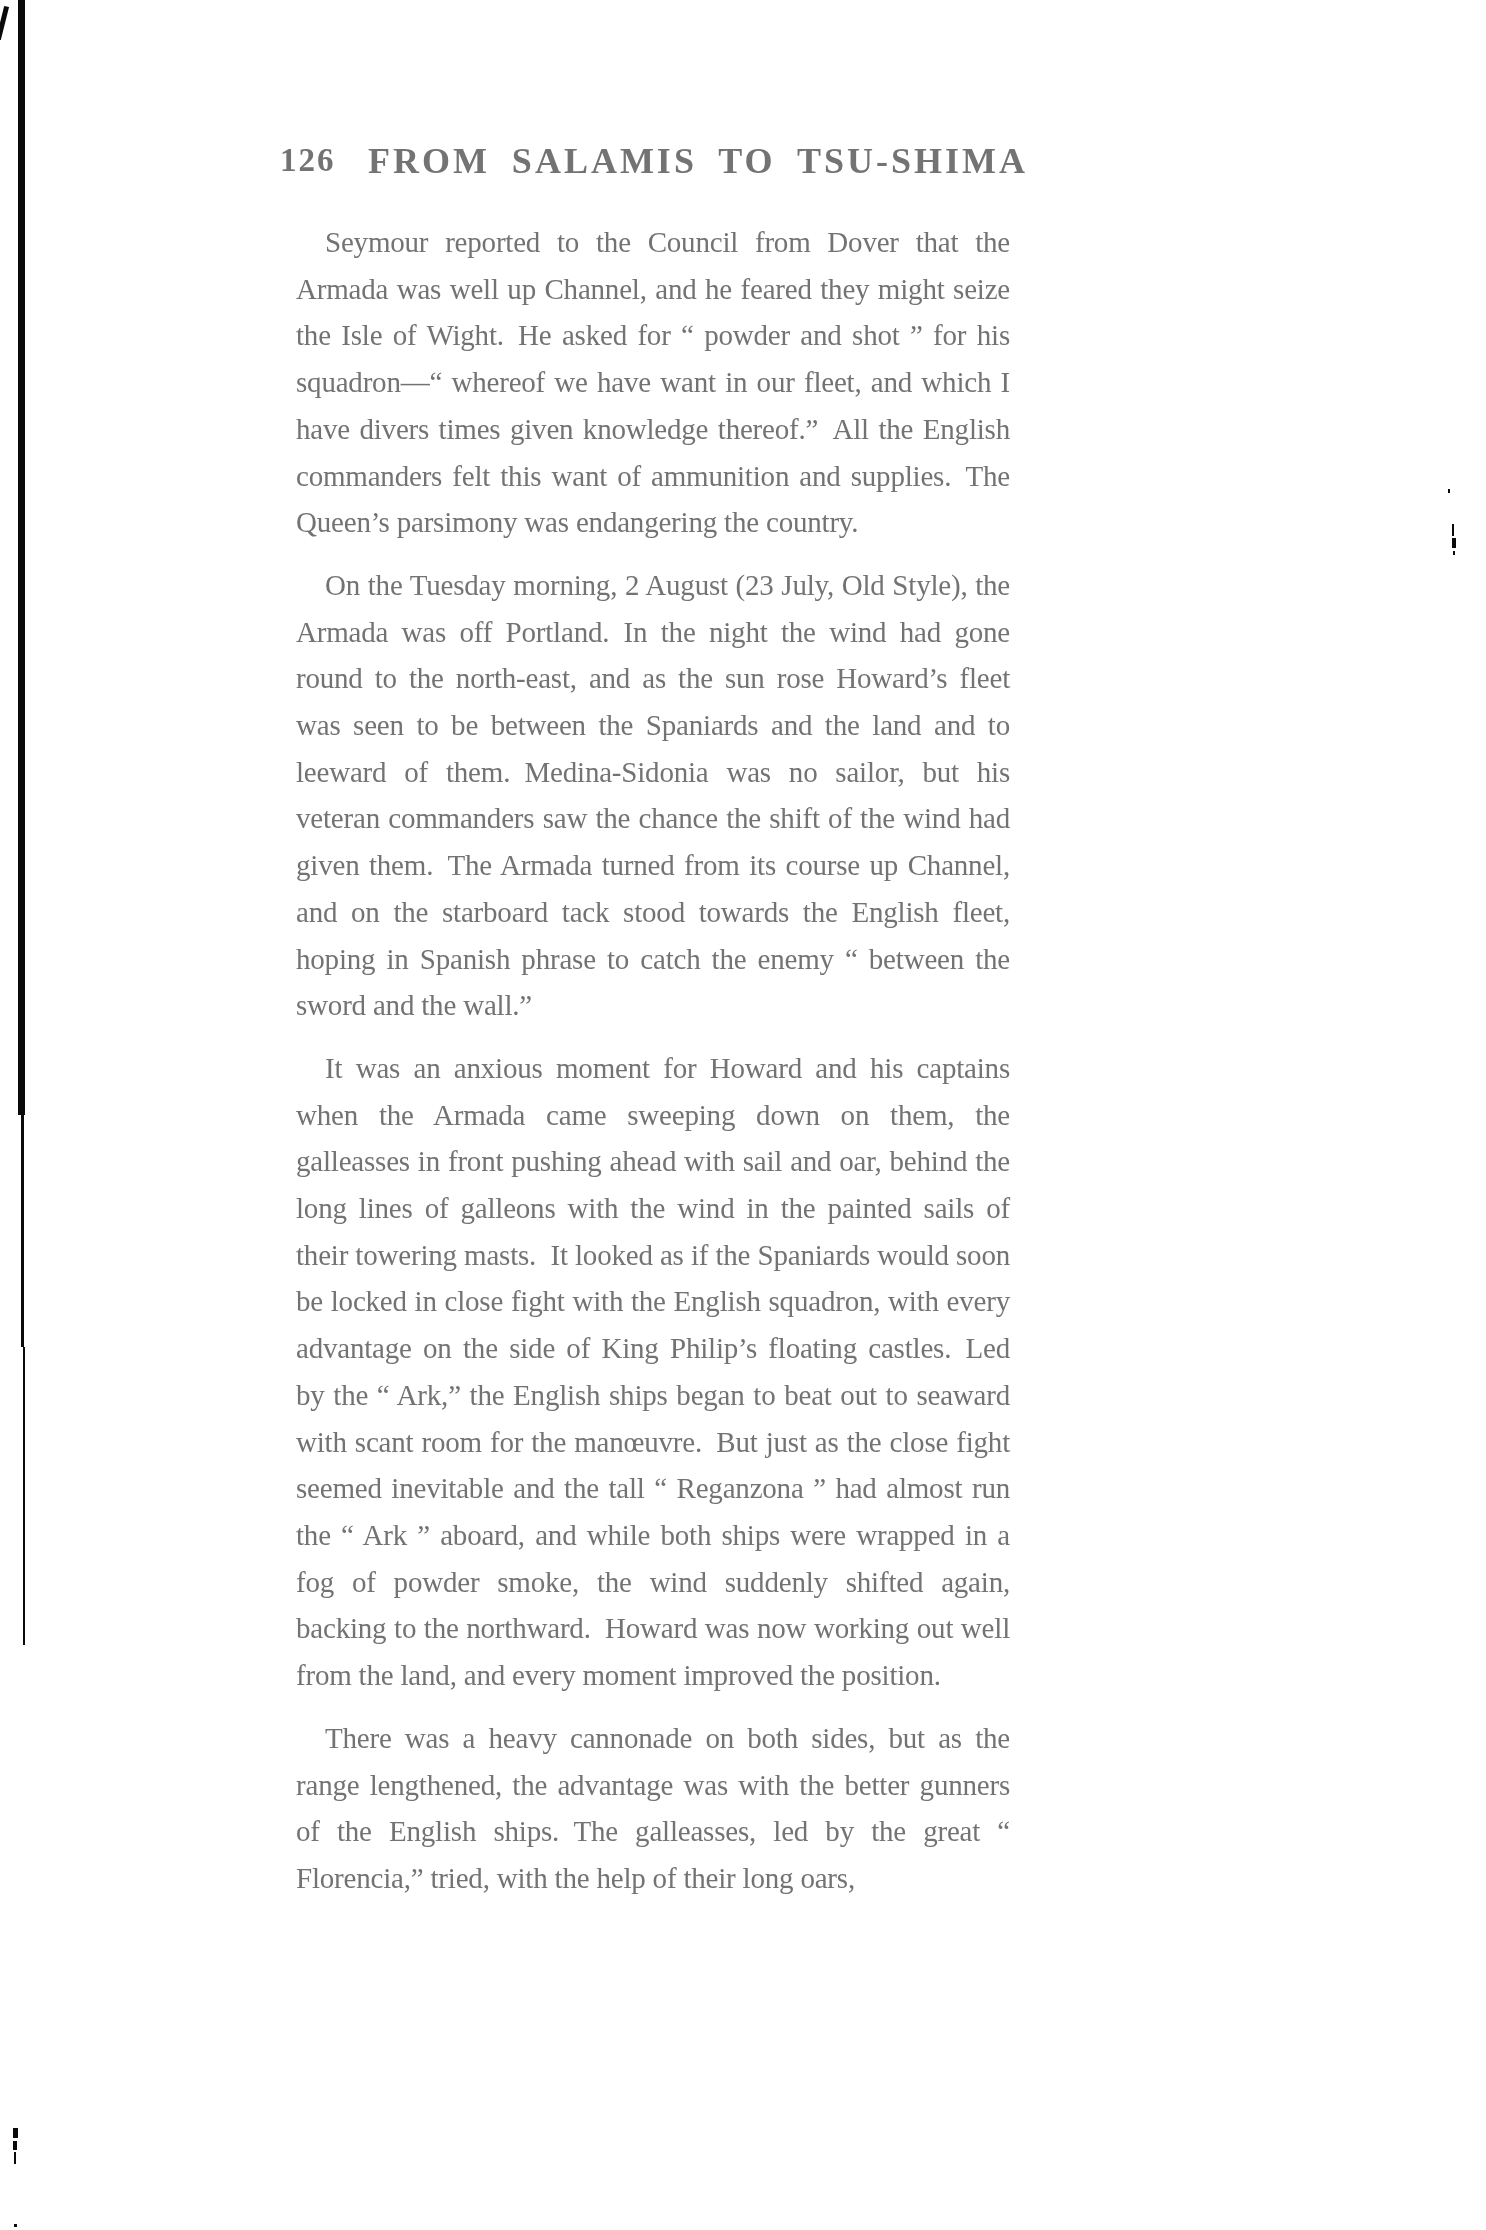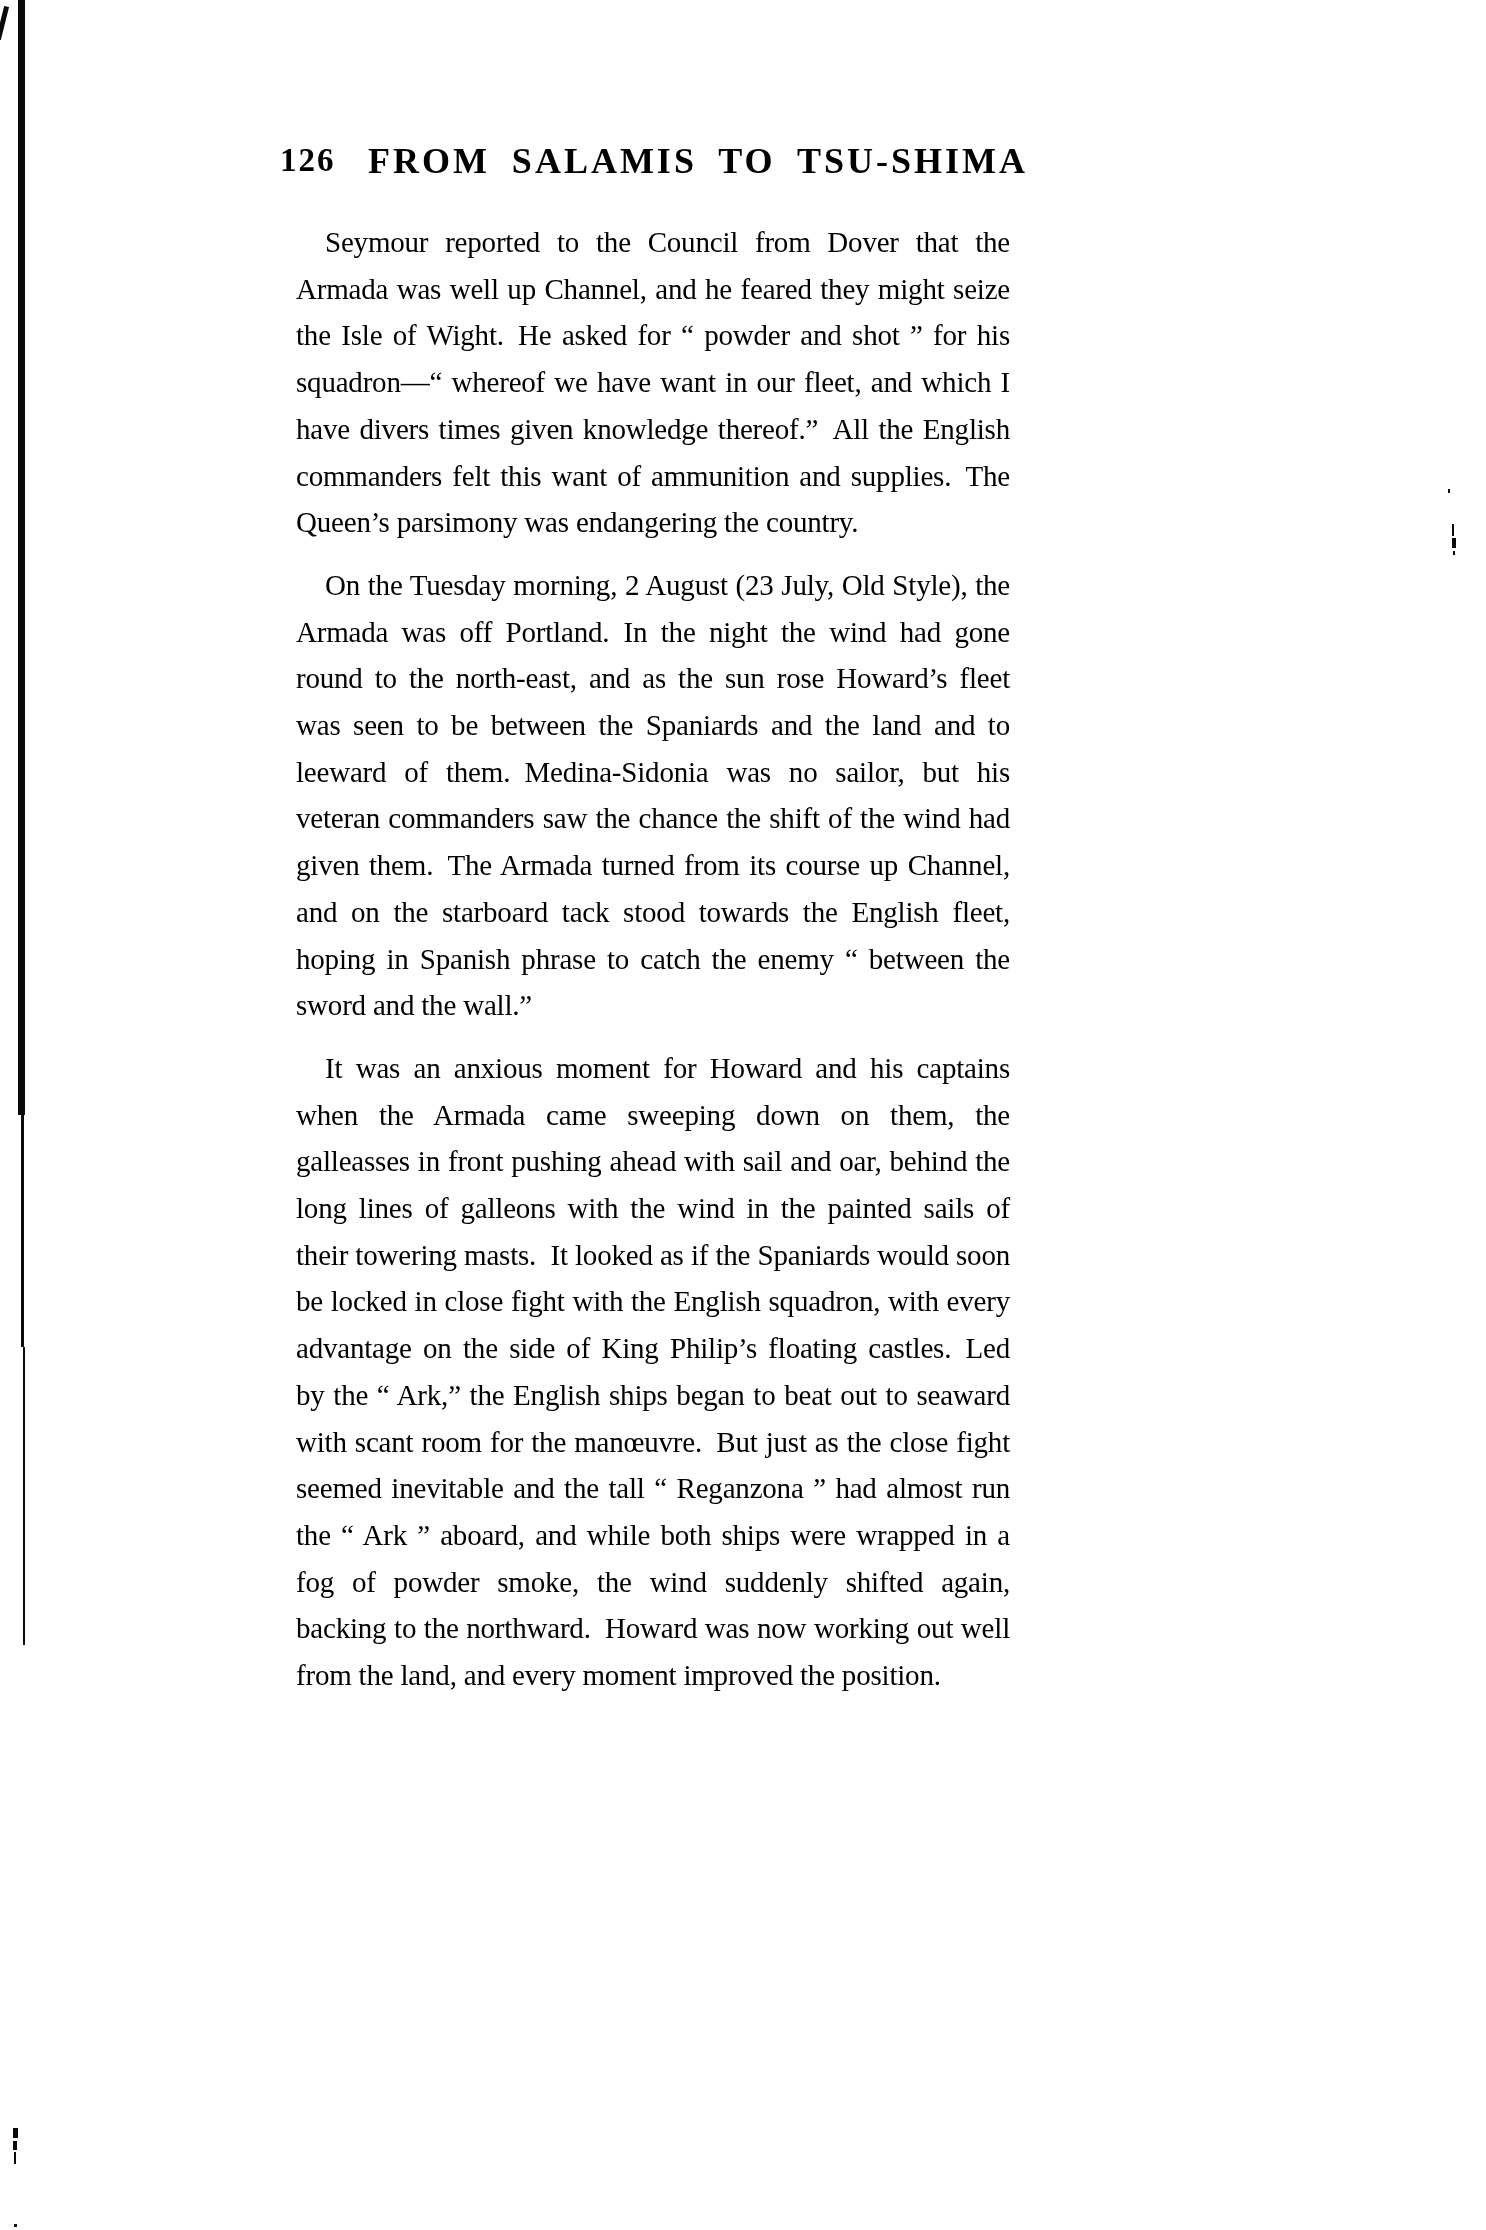--- a/index.html
+++ b/index.html
@@ -7,21 +7,21 @@
     padding: 0;
     background: #ffffff;
   }
   .page {
     position: relative;
     width: 1486px;
     height: 2230px;
     background: #ffffff;
     overflow: hidden;
     font-family: "Liberation Serif", "DejaVu Serif", serif;
-    color: #000000;
+    color: #737373;
   }
   
   .header {
     position: absolute;
     left: 280px;
     top: 140px;
     width: 748px;
     height: 44px;
   }
   .page-number {
@@ -97,15 +97,16 @@
 
   <div class="header">
     <span class="page-number">126</span>
     <span class="running-title">FROM SALAMIS TO TSU-SHIMA</span>
   </div>
 
   <div class="body-text">
       <p class="para">Seymour reported to the Council from Dover that the Armada was well up Channel, and he feared they might seize the Isle of Wight. He asked for “ powder and shot ” for his squadron—“ whereof we have want in our fleet, and which I have divers times given knowledge thereof.” All the English commanders felt this want of ammunition and supplies. The Queen’s parsimony was endangering the country.</p>
       <p class="para">On the Tuesday morning, 2 August (23 July, Old Style), the Armada was off Portland. In the night the wind had gone round to the north-east, and as the sun rose Howard’s fleet was seen to be between the Spaniards and the land and to leeward of them. Medina-Sidonia was no sailor, but his veteran commanders saw the chance the shift of the wind had given them. The Armada turned from its course up Channel, and on the starboard tack stood towards the English fleet, hoping in Spanish phrase to catch the enemy “ between the sword and the wall.”</p>
       <p class="para">It was an anxious moment for Howard and his captains when the Armada came sweeping down on them, the galleasses in front pushing ahead with sail and oar, behind the long lines of galleons with the wind in the painted sails of their towering masts. It looked as if the Spaniards would soon be locked in close fight with the English squadron, with every advantage on the side of King Philip’s floating castles. Led by the “ Ark,” the English ships began to beat out to seaward with scant room for the manœuvre. But just as the close fight seemed inevitable and the tall “ Reganzona ” had almost run the “ Ark ” aboard, and while both ships were wrapped in a fog of powder smoke, the wind suddenly shifted again, backing to the northward. Howard was now working out well from the land, and every moment improved the position.</p>
+      <p class="para">There was a heavy cannonade on both sides, but as the range lengthened, the advantage was with the better gunners of the English ships. The galleasses, led by the great “ Florencia,” tried, with the help of their long oars,</p>
     </div>
 
 </div>
 
 </body></html>

